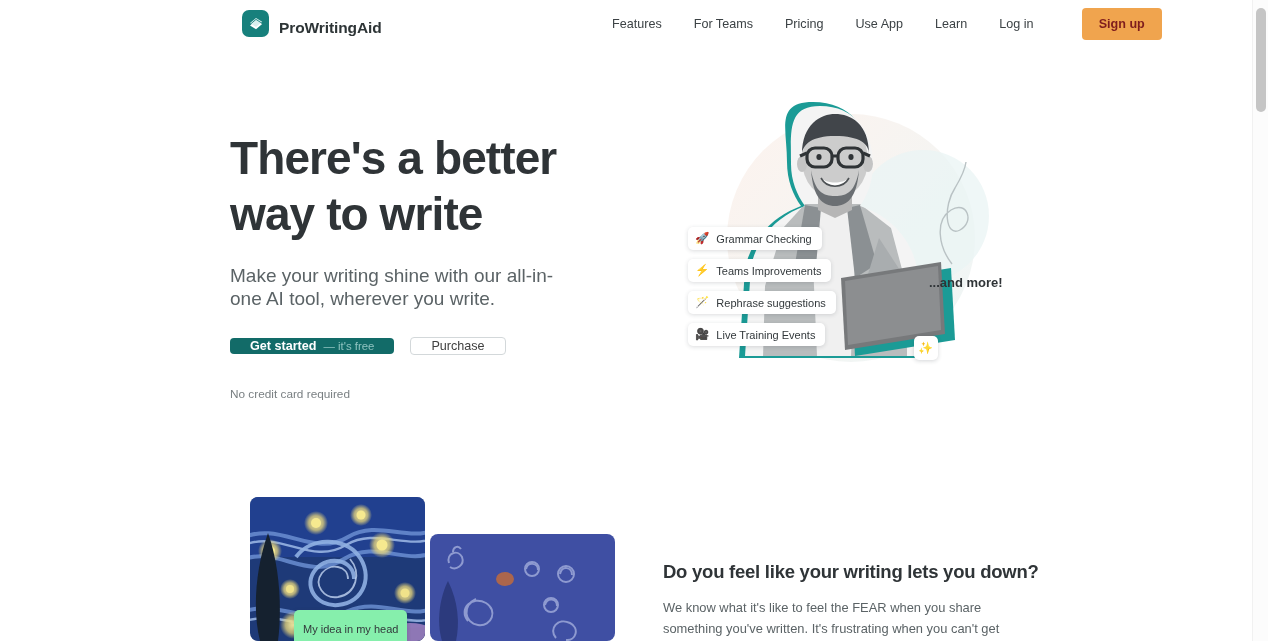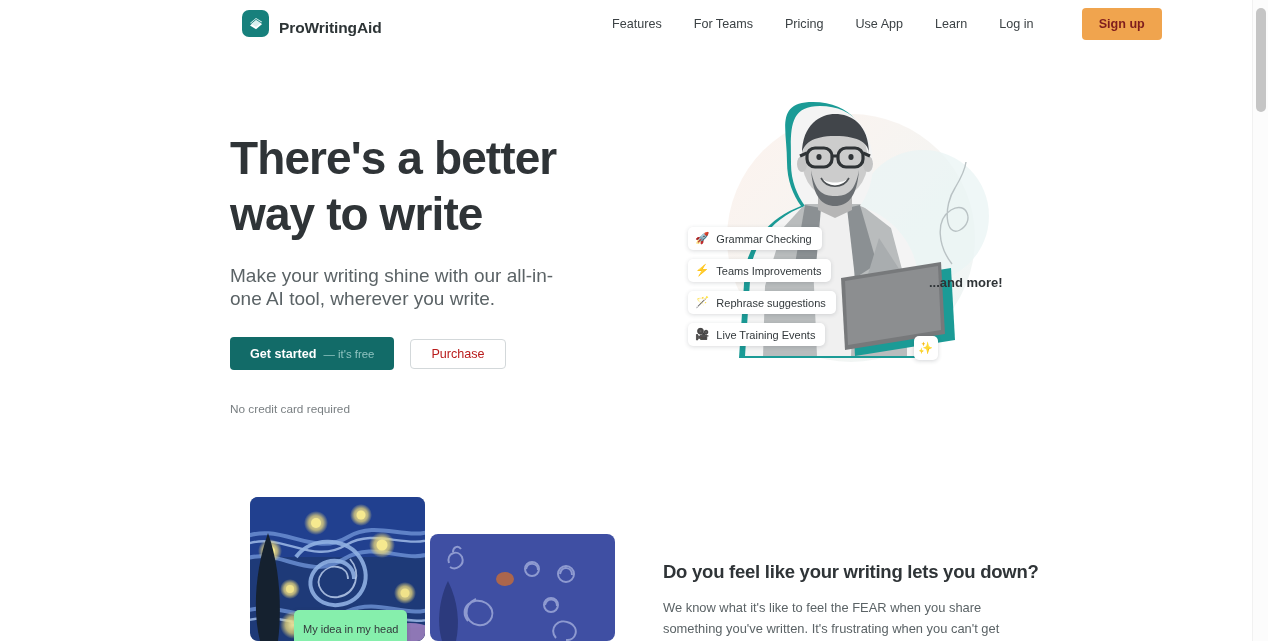--- a/index.html
+++ b/index.html
@@ -140,43 +140,43 @@
     display: flex;
     align-items: center;
     gap: 16px;
   }
 
   .btn-primary {
     background: #126b68;
     color: #ffffff;
     border: none;
     border-radius: 4px;
-    height: 33px;
+    height: 16px;
     padding: 0 20px;
     font-size: 12.6px;
     font-weight: bold;
     cursor: pointer;
     display: inline-flex;
     align-items: center;
     gap: 7px;
     font-family: inherit;
     white-space: nowrap;
   }
   .btn-primary .free-note {
     font-weight: normal;
     color: #8fc3c0;
     font-size: 11.4px;
   }
 
   .btn-secondary {
     background: #ffffff;
-    color: #b91c1c;
+    color: #404040;
     border: 1px solid #d3d8da;
     border-radius: 4px;
-    height: 30px;
+    height: 18px;
     padding: 0 20px;
     font-size: 12.6px;
     cursor: pointer;
     font-family: inherit;
     white-space: nowrap;
   }
 
   .no-card {
     margin-top: 32px;
     font-size: 11.8px;

